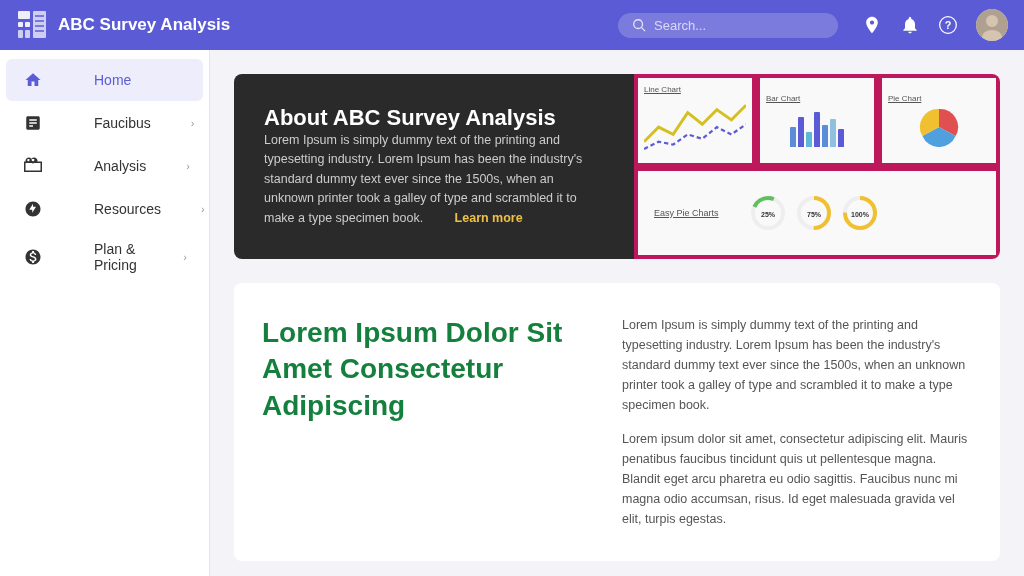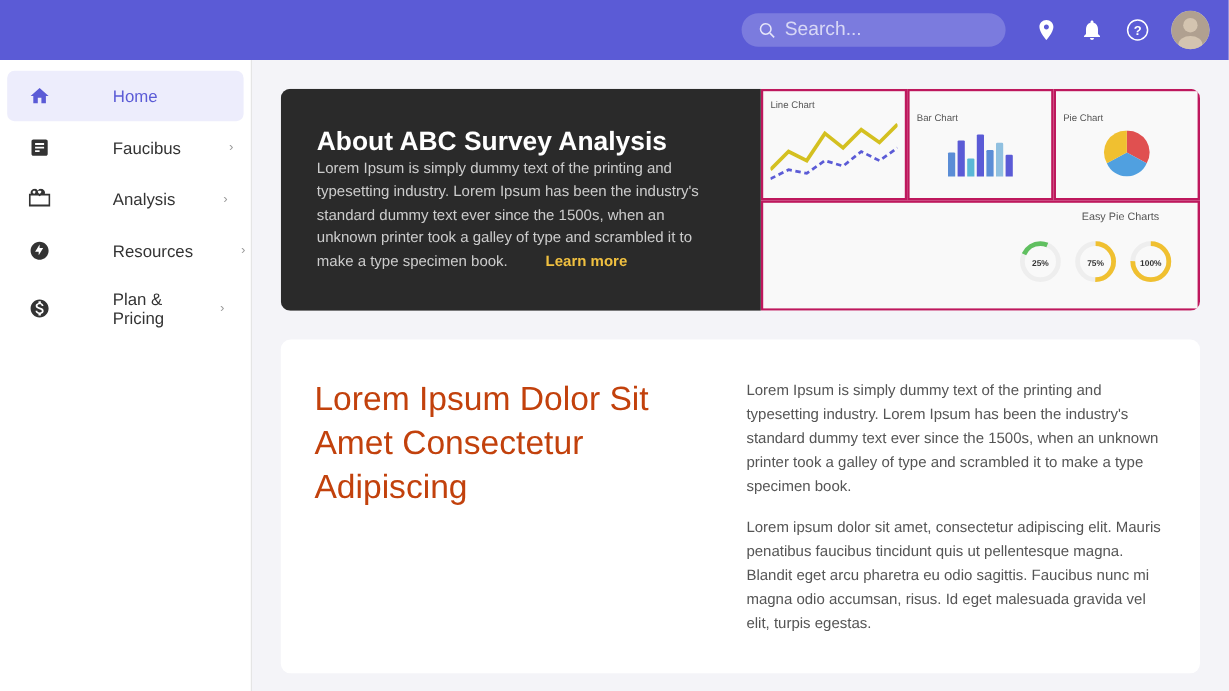--- a/index.html
+++ b/index.html
@@ -39,21 +39,21 @@
       border-radius: 20px;
       padding: 5px 14px;
       gap: 8px;
       width: 220px;
     }
     .search-bar input {
       background: transparent;
       border: none;
       outline: none;
       color: white;
-      font-size: 16px;
+      font-size: 13px;
       width: 170px;
     }
     .search-bar input::placeholder { color: rgba(255,255,255,0.7); }
     .header-icons {
       display: flex;
       align-items: center;
       gap: 18px;
       margin-left: 12px;
     }
     .header-icon {
@@ -174,29 +174,30 @@
     
     .charts-grid {
       width: 100%;
       height: 100%;
       display: grid;
       grid-template-columns: 1fr 1fr 1fr;
       grid-template-rows: 1fr 1fr;
       background: #f9f9f9;
     }
     .chart-cell {
-      border: 2px solid #be185d;
+      border: 4px solid #be185d;
       display: flex;
       flex-direction: column;
       align-items: center;
       justify-content: center;
       padding: 6px;
       font-size: 9px;
       color: #555;
       position: relative;
+      text-decoration: underline;
     }
     .chart-cell-title {
       font-size: 8px;
       color: #555;
       margin-bottom: 4px;
       align-self: flex-start;
     }
     
     .mini-bar-chart {
       display: flex;
@@ -229,40 +230,55 @@
       gap: 40px;
       background: white;
       border-radius: 8px;
       padding: 32px 28px;
     }
     .bottom-left {
       flex: 0 0 320px;
     }
     .big-heading {
       font-size: 28px;
-      font-weight: 400;
-      color: #c2410c;
+      font-weight: 700;
+      color: #15803d;
       line-height: 1.3;
     }
     .bottom-right {
       flex: 1;
       display: flex;
       flex-direction: column;
       gap: 14px;
     }
     .bottom-para {
       font-size: 12.5px;
       color: #555;
       line-height: 1.6;
     }
   </style>
 </head>
 <body>
 
 <div class="header">
+  <div class="header-logo">
+    <svg class="logo-icon" viewBox="0 0 32 32" fill="none">
+      <rect x="2" y="2" width="12" height="8" rx="1" fill="white" opacity="0.9"></rect>
+      <rect x="2" y="13" width="5" height="5" rx="1" fill="white" opacity="0.9"></rect>
+      <rect x="9" y="13" width="5" height="5" rx="1" fill="white" opacity="0.9"></rect>
+      <rect x="2" y="21" width="5" height="8" rx="1" fill="white" opacity="0.7"></rect>
+      <rect x="9" y="21" width="5" height="8" rx="1" fill="white" opacity="0.7"></rect>
+      <rect x="17" y="2" width="13" height="27" rx="1" fill="white" opacity="0.7"></rect>
+      <line x1="19" y1="7" x2="28" y2="7" stroke="#5b5bd6" stroke-width="1.5"></line>
+      <line x1="19" y1="12" x2="28" y2="12" stroke="#5b5bd6" stroke-width="1.5"></line>
+      <line x1="19" y1="17" x2="28" y2="17" stroke="#5b5bd6" stroke-width="1.5"></line>
+      <line x1="19" y1="22" x2="28" y2="22" stroke="#5b5bd6" stroke-width="1.5"></line>
+    </svg>
+    <span class="header-title">ABC Survey Analysis</span>
+  </div>
   <div class="header-spacer"></div>
   <div class="search-bar">
     <svg width="14" height="14" viewBox="0 0 16 16" fill="none">
       <circle cx="7" cy="7" r="5" stroke="rgba(255,255,255,0.8)" stroke-width="1.5"></circle>
       <line x1="11" y1="11" x2="15" y2="15" stroke="rgba(255,255,255,0.8)" stroke-width="1.5"></line>
     </svg>
     <input type="text" placeholder="Search..." style="">
   </div>
   <div class="header-icons">
     <span class="header-icon">
@@ -382,21 +398,21 @@
           <div class="chart-cell">
             <div class="chart-cell-title">Pie Chart</div>
             <svg class="mini-pie" viewBox="0 0 40 40">
               <circle cx="20" cy="20" r="18" fill="#eee"></circle>
               <path d="M20 20 L20 2 A18 18 0 0 1 36.6 29 Z" fill="#e05050"></path>
               <path d="M20 20 L36.6 29 A18 18 0 0 1 3.4 29 Z" fill="#50a0e0"></path>
               <path d="M20 20 L3.4 29 A18 18 0 0 1 20 2 Z" fill="#f0c030"></path>
             </svg>
           </div>
 
-          <div class="chart-cell" style="grid-column: 1 / -1; flex-direction: column; align-items: flex-end; justify-content: flex-start; padding: 6px 16px; gap: 10px;">
+          <div class="chart-cell" style="grid-column: 1 / -1; flex-direction: row; align-items: center; justify-content: flex-start; padding: 6px 16px; gap: 10px;">
             <div style="font-size:9px;color:#555;margin-right:16px;">Easy Pie Charts</div>
             <div class="gauge-row">
 
               <div class="gauge-item">
                 <svg viewBox="0 0 38 38">
                   <circle cx="19" cy="19" r="15" fill="none" stroke="#eee" stroke-width="4"></circle>
                   <circle cx="19" cy="19" r="15" fill="none" stroke="#60c060" stroke-width="4" stroke-dasharray="23.6 70.7" stroke-dashoffset="17.7" transform="rotate(-90 19 19)"></circle>
                   <text x="19" y="23" text-anchor="middle" font-size="7" fill="#333" font-weight="bold">25%</text>
                 </svg>
               </div>

